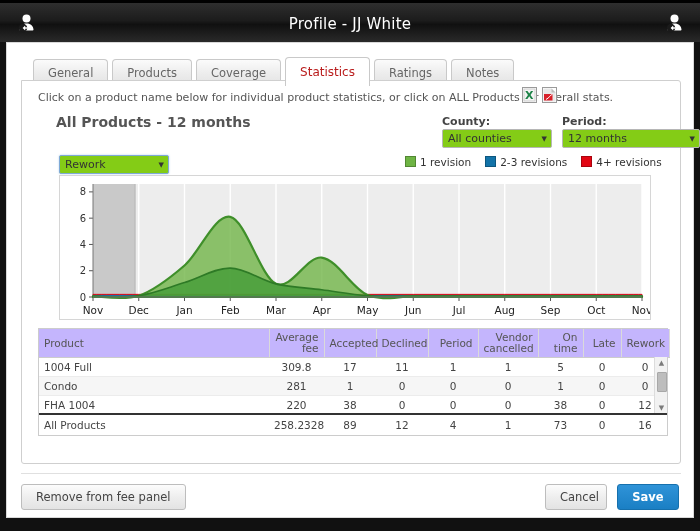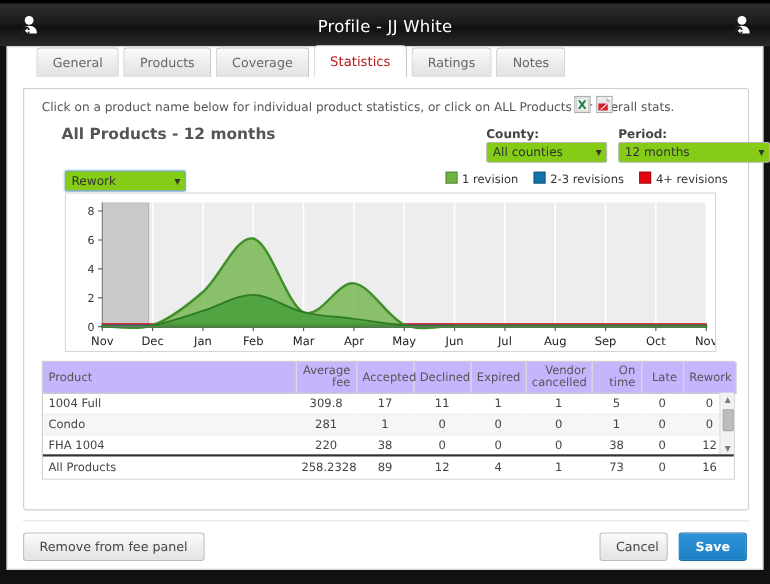--- a/index.html
+++ b/index.html
@@ -34,21 +34,21 @@
 
   
   .dialog {
     position: absolute; left: 6px; top: 42px; width: 688px; height: 476px;
     background: #ffffff;
     border: 1px solid #d9d9d9;
   }
 
   
   .tabstrip {
-    position: absolute; left: 0; top: 0; width: 688px; height: 30px;
+    position: absolute; left: 0; top: 16px; width: 688px; height: 30px;
     padding-left: 26px;
   }
   .tab {
     position: relative; float: left;
     height: 27px; line-height: 26px;
     padding: 0 14px; margin-right: 4px;
     font-size: 11.5px; color: #666;
     background: linear-gradient(to bottom, #fbfbfb 0%, #ededed 50%, #e2e2e2 100%);
     border: 1px solid #c9c9c9;
     border-bottom: none;
@@ -372,21 +372,21 @@
               <col style="width:45px">
               <col style="width:38px">
               <col style="width:48px">
           </colgroup>
           <tbody>
               <tr>
             <th class="first">Product</th>
             <th>Average fee</th>
             <th>Accepted</th>
             <th>Declined</th>
-            <th>Expired</th>
+            <th>Period</th>
             <th>Vendor cancelled</th>
             <th>On time</th>
             <th>Late</th>
             <th>Rework</th>
           </tr>
         </tbody>
           </table>
 
         <div class="scrollregion">
           <div class="scrollinner">

